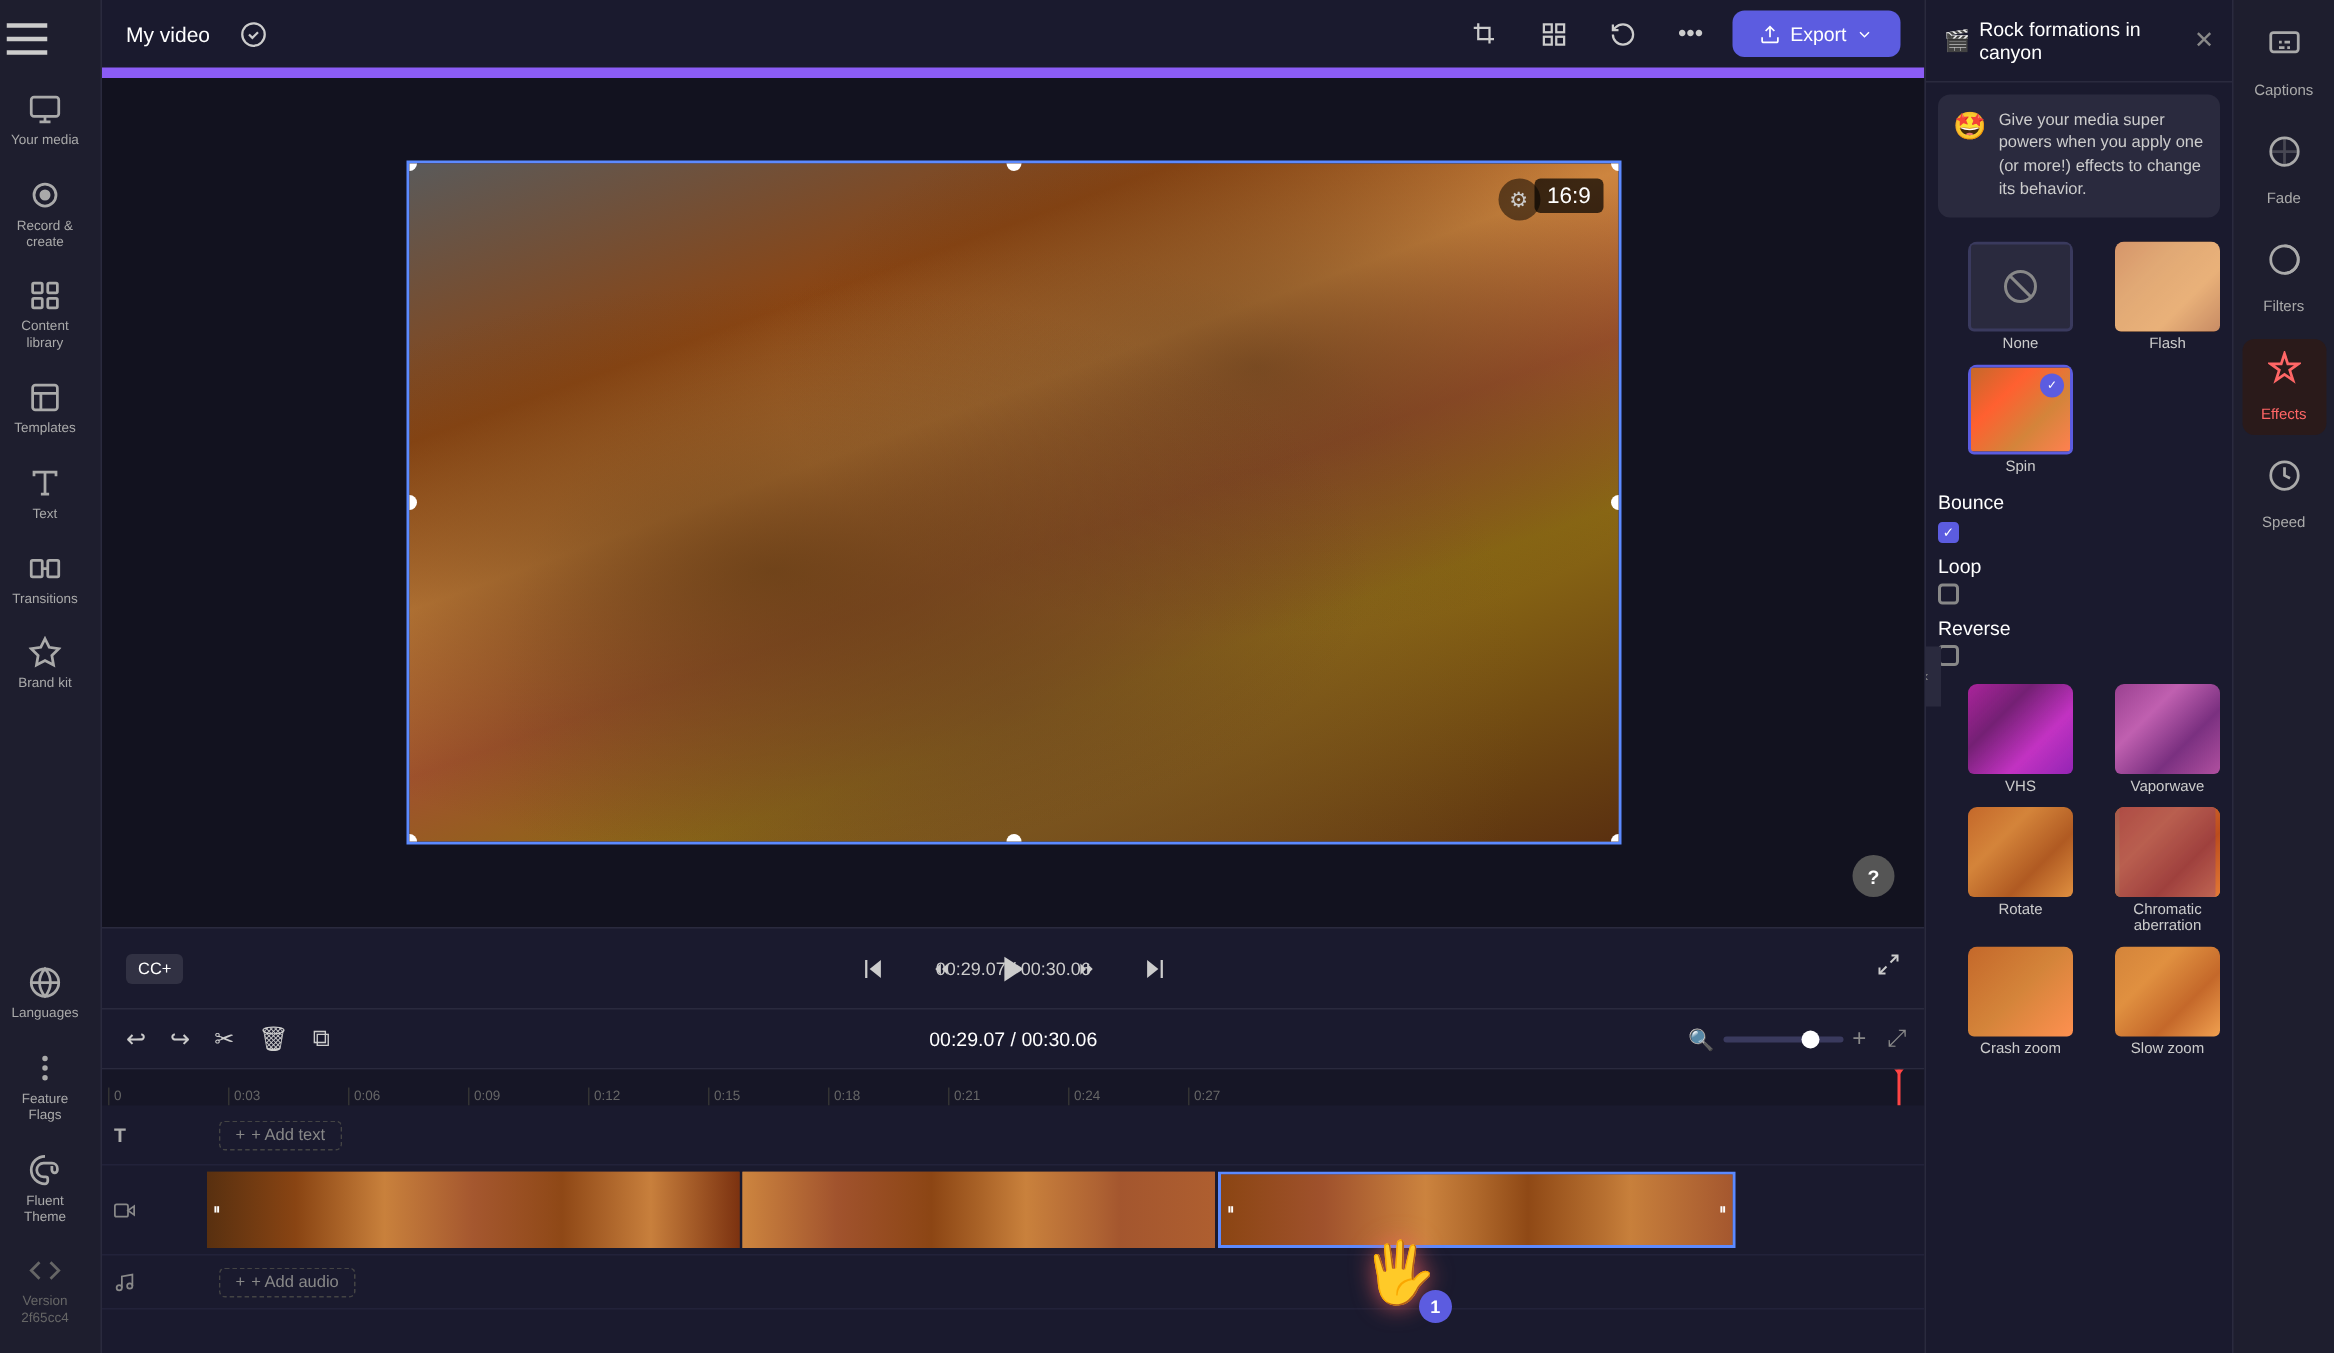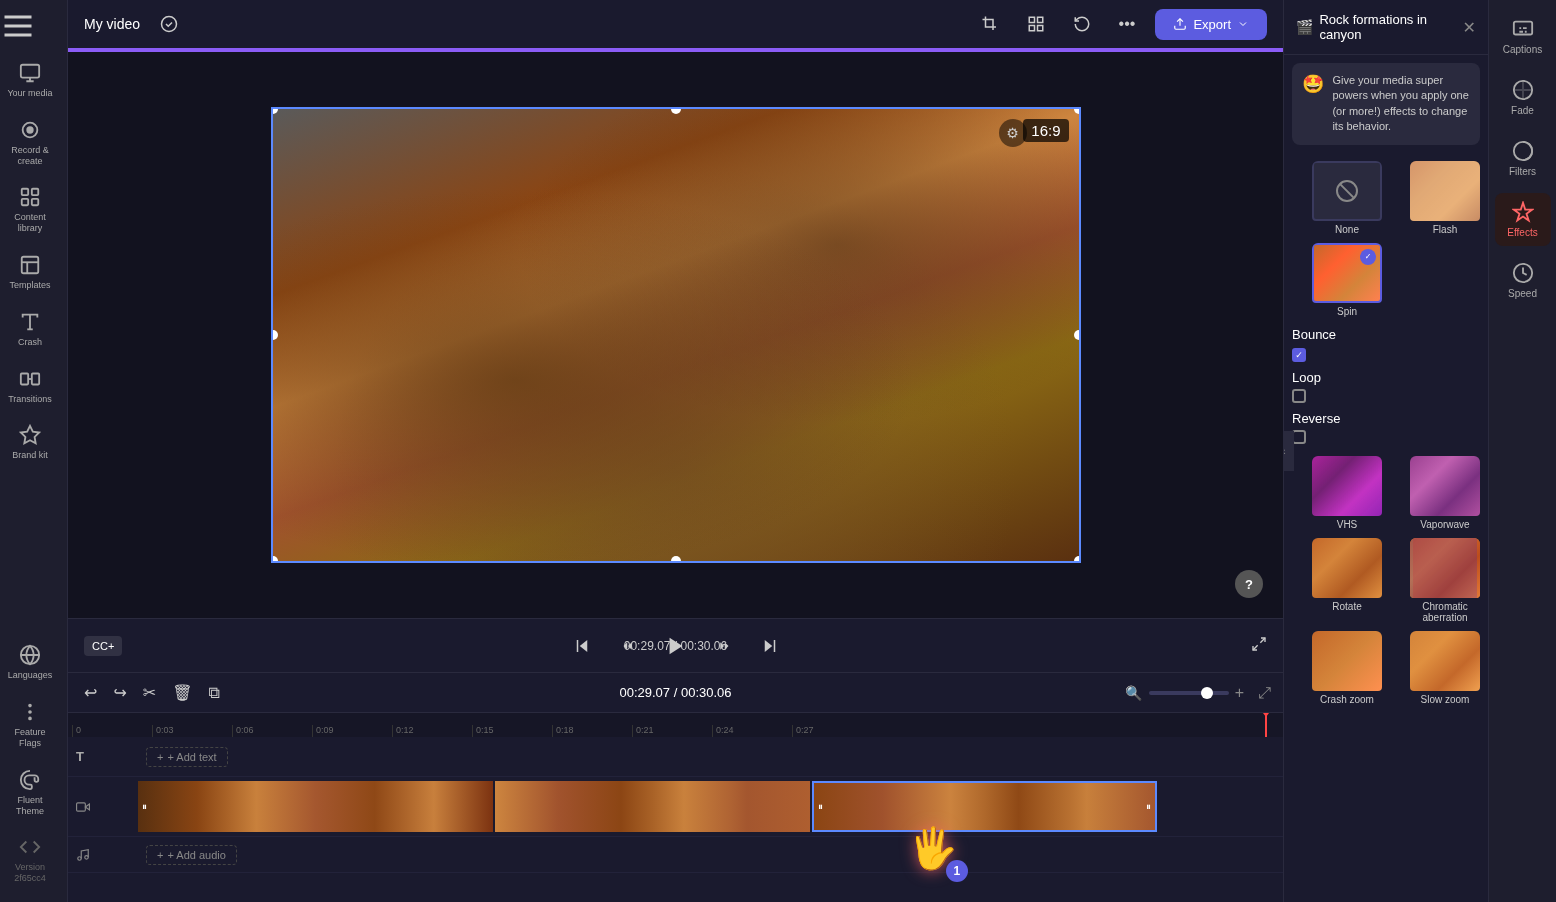--- a/index.html
+++ b/index.html
@@ -39,21 +39,21 @@
       overflow: hidden;
     }
 
     
     .top-bar {
       height: 52px;
       background: #1a1a2e;
       display: flex;
       align-items: center;
       padding: 0 16px;
-      border-bottom: 4px solid #8b5cf6;
+      border-bottom: 7px solid #8b5cf6;
       gap: 12px;
     }
     .top-bar-title { color: #fff; font-size: 14px; font-weight: 500; }
     .top-bar-icon { color: #888; font-size: 16px; cursor: pointer; }
     .toolbar-btn {
       background: none; border: none; color: #ccc;
       cursor: pointer; padding: 6px 8px; border-radius: 6px;
       font-size: 16px; display: flex; align-items: center; justify-content: center;
     }
     .export-btn {
@@ -388,21 +388,21 @@
       flex-direction: column;
       align-items: center;
       padding: 8px 0;
       gap: 4px;
       border-left: 1px solid #2a2a3e;
     }
     .right-icon-item {
       display: flex; flex-direction: column; align-items: center;
       justify-content: center; width: 56px; padding: 8px 4px;
       cursor: pointer; color: #aaa; font-size: 10px; text-align: center;
-      border-radius: 8px; margin: 2px 0; gap: 4px;
+      border-radius: 8px; margin: 2px 0; gap: 15px;
     }
     .right-icon-item svg { width: 22px; height: 22px; }
     .right-icon-item.active { color: #ff6666; }
 
     
     .collapse-handle {
       position: absolute;
       left: -10px;
       top: 50%;
       transform: translateY(-50%);
@@ -463,21 +463,21 @@
     </svg>
     <span class="label">Templates</span>
   </div>
 
   <div class="sidebar-item">
     <svg viewBox="0 0 24 24" fill="none" stroke="currentColor" stroke-width="2">
       <polyline points="4,7 4,4 20,4 20,7"></polyline>
       <line x1="9" y1="20" x2="15" y2="20"></line>
       <line x1="12" y1="4" x2="12" y2="20"></line>
     </svg>
-    <span class="label">Crash</span>
+    <span class="label">Text</span>
   </div>
 
   <div class="sidebar-item">
     <svg viewBox="0 0 24 24" fill="none" stroke="currentColor" stroke-width="2">
       <rect x="2" y="6" width="8" height="12" rx="1"></rect>
       <rect x="14" y="6" width="8" height="12" rx="1"></rect>
       <path d="M10 12h4"></path>
     </svg>
     <span class="label">Transitions</span>
   </div>

